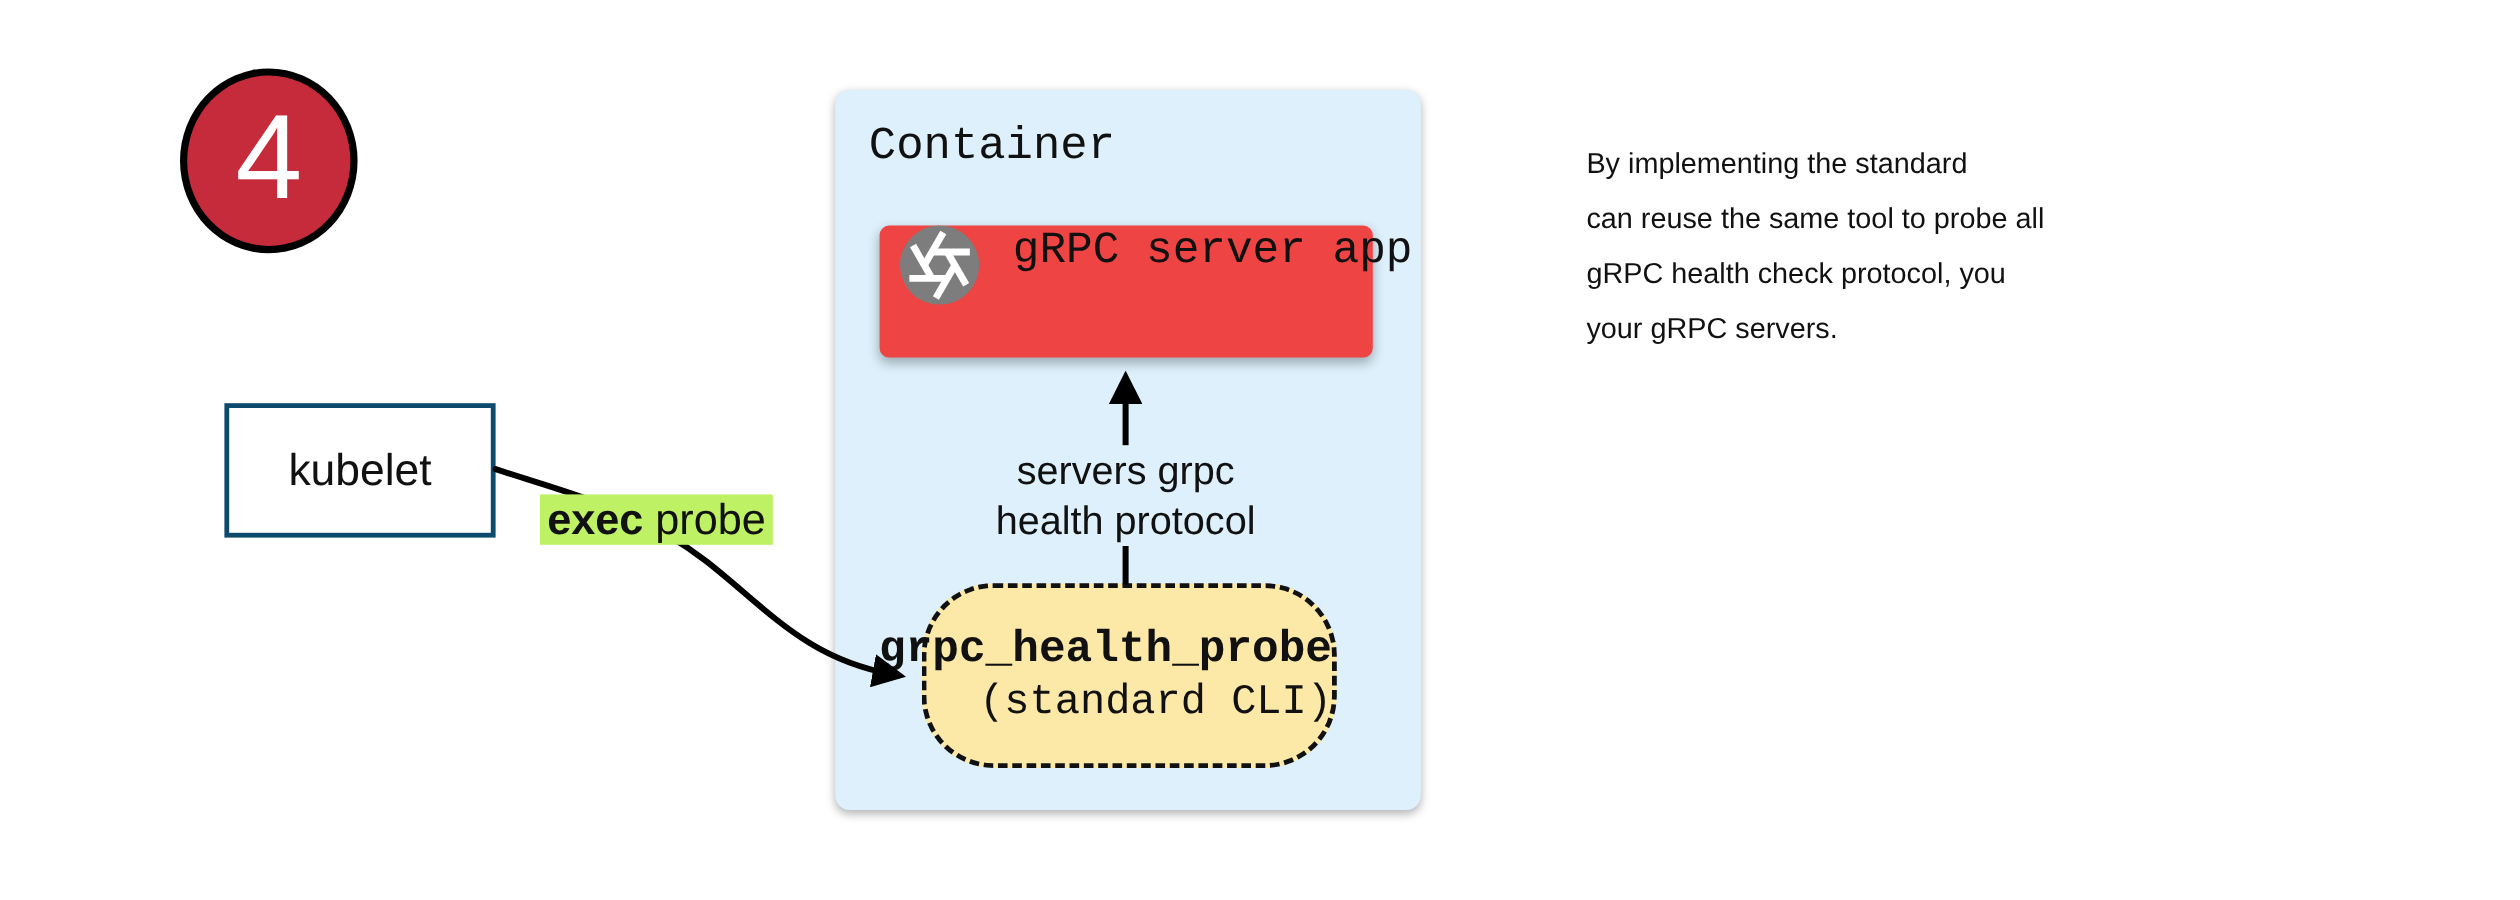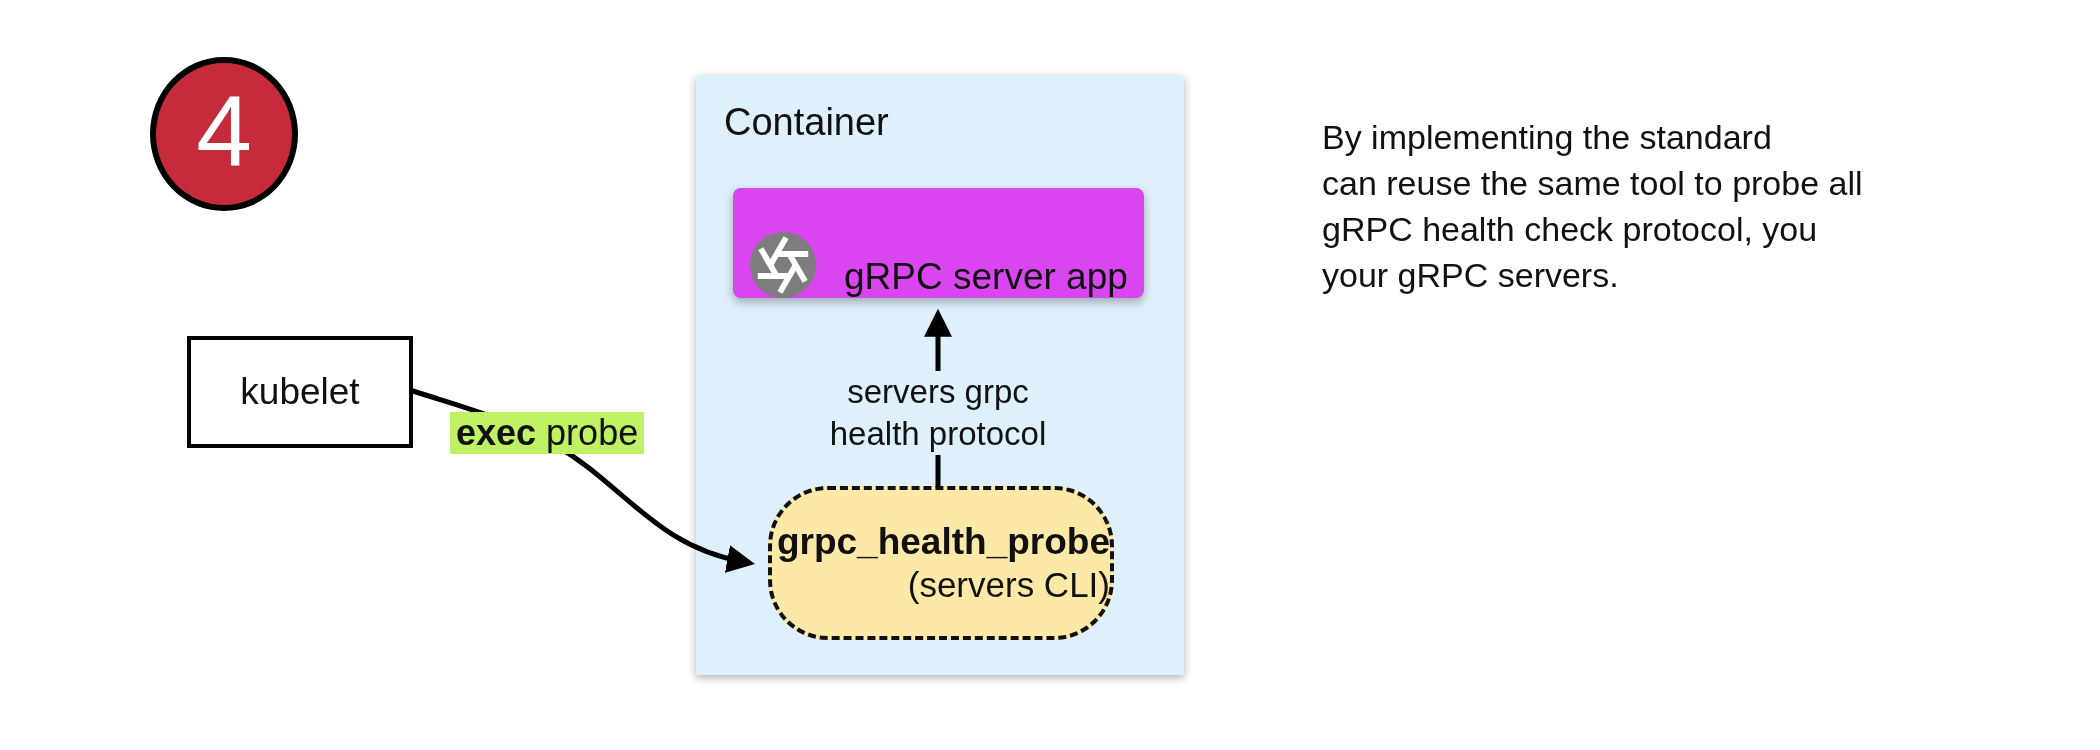--- a/index.html
+++ b/index.html
@@ -28,49 +28,50 @@
     line-height: 1;
     padding-bottom: 6px;
   }
 
   
   .kubelet-box {
     position: absolute;
     left: 187px; top: 336px;
     width: 226px; height: 112px;
     background: #ffffff;
-    border: 4px solid #000000;
+    border: 4px solid #0c4a6e;
     display: flex; align-items: center; justify-content: center;
     font-size: 37px;
   }
 
   
   .container-box {
     position: absolute;
     left: 696px; top: 75px;
     width: 488px; height: 600px;
     background: #ddf0fb;
-    border-radius: 1px;
+    border-radius: 12px;
     box-shadow: 0 3px 8px rgba(0,0,0,0.30);
+    font-family: Liberation Mono, monospace;
   }
   .container-title {
     position: absolute;
     left: 28px; top: 26px;
     font-size: 38px;
   }
 
   
   .server-card {
     position: absolute;
     left: 37px; top: 113px;
     width: 411px; height: 110px;
-    background: #d946ef;
+    background: #ef4444;
     border-radius: 8px;
     box-shadow: 0 4px 10px rgba(0,0,0,0.30);
-    display: flex; align-items: flex-end;
+    display: flex; align-items: flex-start;
     padding-left: 17px;
   }
   .server-card .icon-wrap { width: 66px; height: 66px; flex: 0 0 auto; }
   .server-card .label { font-size: 37px; margin-left: 28px; white-space: nowrap; }
 
   
   .probe-pill {
     position: absolute;
     left: 72px; top: 411px;
     width: 346px; height: 154px;
@@ -108,21 +109,21 @@
     background: #ddf0fb;
     text-align: center;
     font-size: 33px;
     line-height: 42px;
   }
 
   
   .note {
     position: absolute;
     left: 1322px; top: 114px;
-    font-size: 34px;
+    font-size: 24px;
     line-height: 46px;
     white-space: nowrap;
   }
 </style>
 </head>
 <body>
 
 <div class="page">
 
   <div class="badge">
@@ -148,21 +149,21 @@
             <line x1="14.31" y1="16" x2="2.83" y2="16"></line>
             <line x1="16.62" y1="12" x2="10.88" y2="21.94"></line>
           </g>
         </svg>
       </span>
       <span class="label">gRPC server app</span>
     </div>
 
     <div class="probe-pill">
       <div class="pill-title">grpc_health_probe</div>
-      <div class="pill-sub">(servers CLI)</div>
+      <div class="pill-sub">(standard CLI)</div>
     </div>
   </div>
 
   <svg class="arrows" viewBox="0 0 2100 750">
     <defs>
       <marker id="ah" viewBox="0 0 10 10" refX="6" refY="5" markerWidth="5.6" markerHeight="5.6" orient="auto">
         <path d="M0 0 L10 5 L0 10 z" fill="#000000"></path>
       </marker>
     </defs>
 

